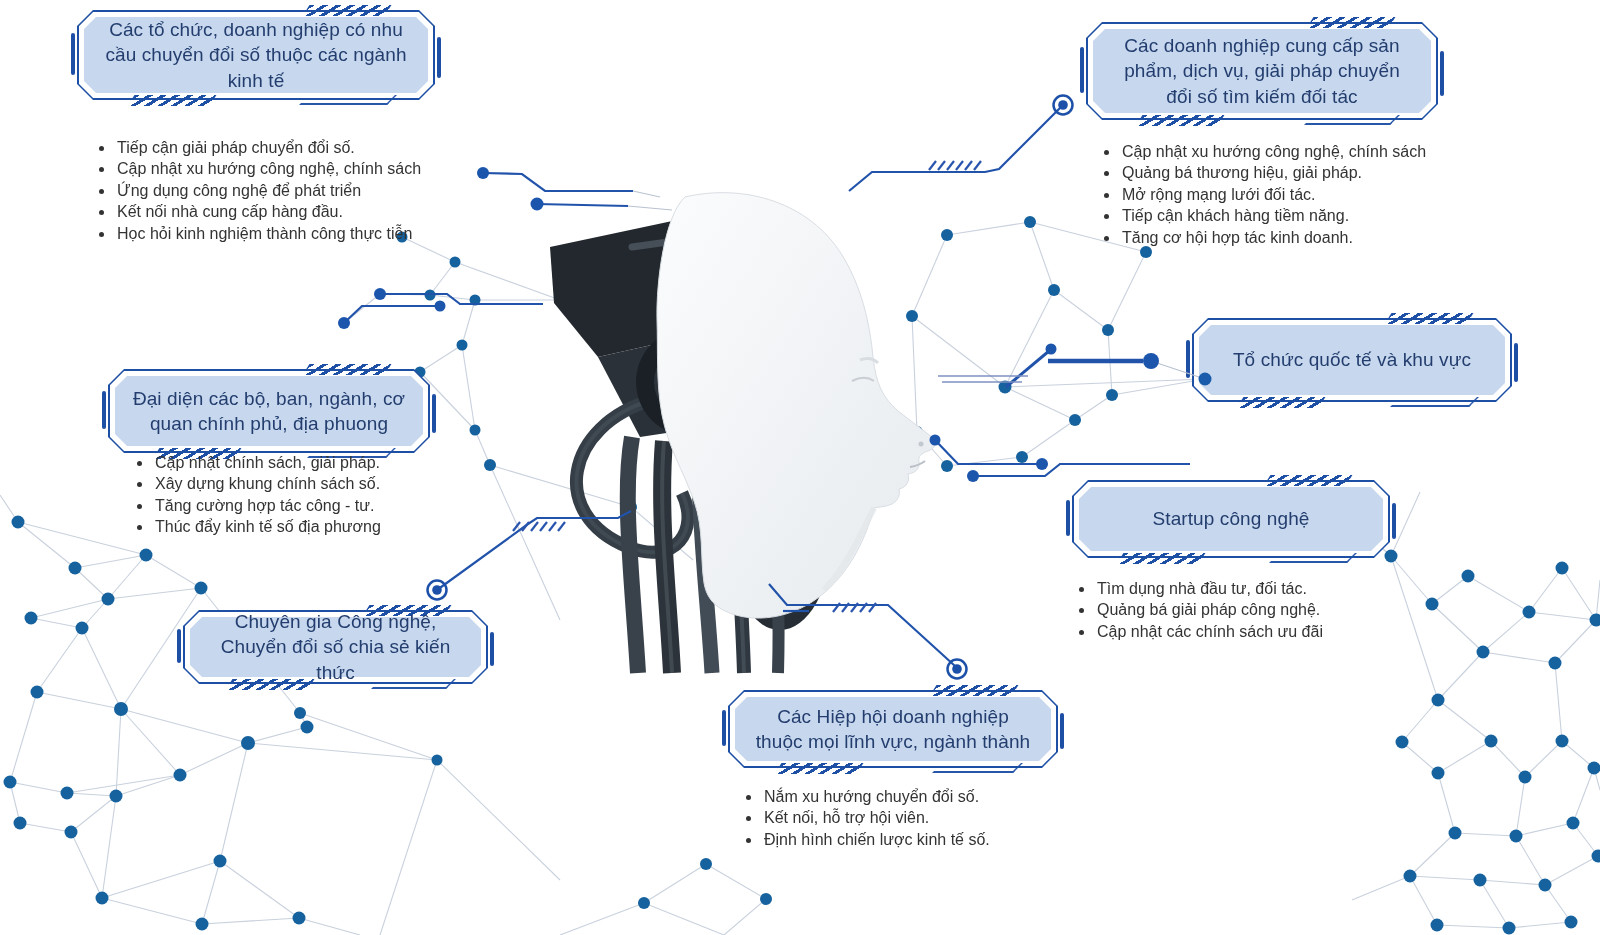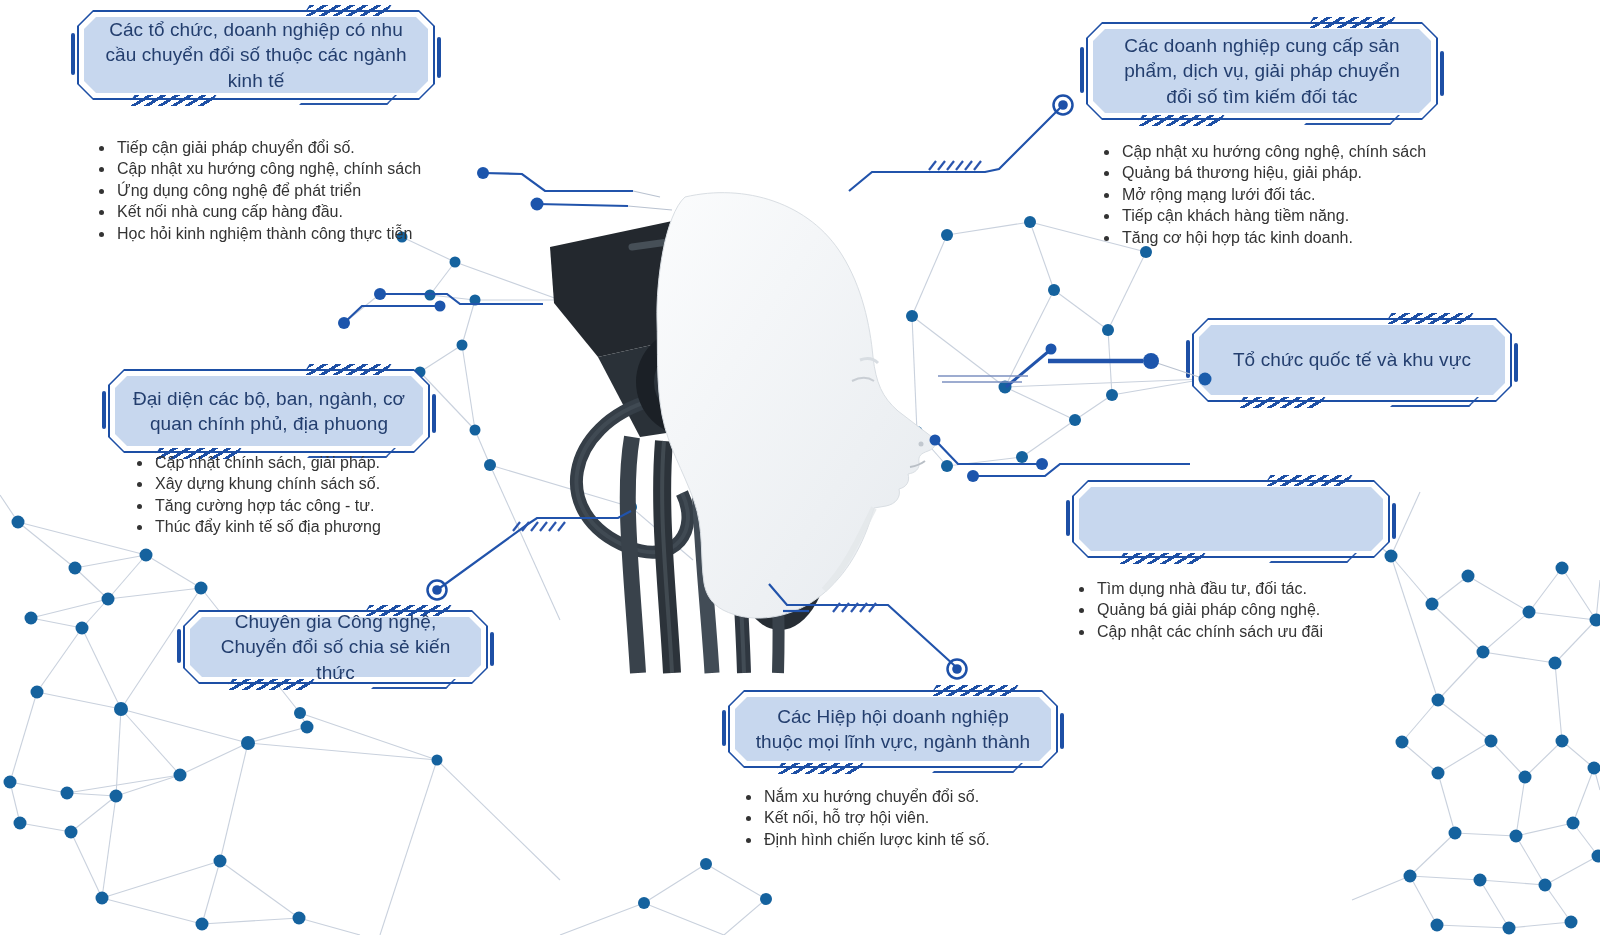--- a/index.html
+++ b/index.html
@@ -375,20 +375,21 @@
 
 <div class="node" style="--accent:#1d4fa5;--panel:#c7d7ee;--title:#233e6e;left:1072px;top:480px;width:318px;height:78px;">
   <div class="frame-outer"></div>
   <div class="frame-gap"></div>
   <div class="frame-fill"></div>
   <div class="stripe stripe-tr"></div>
   <div class="stripe stripe-bl"></div>
   <div class="accent accent-l"></div>
   <div class="accent accent-r"></div>
   <div class="seg-b"></div>
+  <div class="node-title">Startup công nghệ</div>
 </div>
 <ul class="bullets" style="--bullet:#333333;left:1075px;top:578px;width:320px;">
     <li>Tìm dụng nhà đầu tư, đối tác.</li>
     <li>Quảng bá giải pháp công nghệ.</li>
     <li>Cập nhật các chính sách ưu đãi</li>
   </ul>
 
 <div class="node" style="--accent:#1d4fa5;--panel:#c7d7ee;--title:#233e6e;left:183px;top:610px;width:305px;height:74px;">
   <div class="frame-outer"></div>
   <div class="frame-gap"></div>

